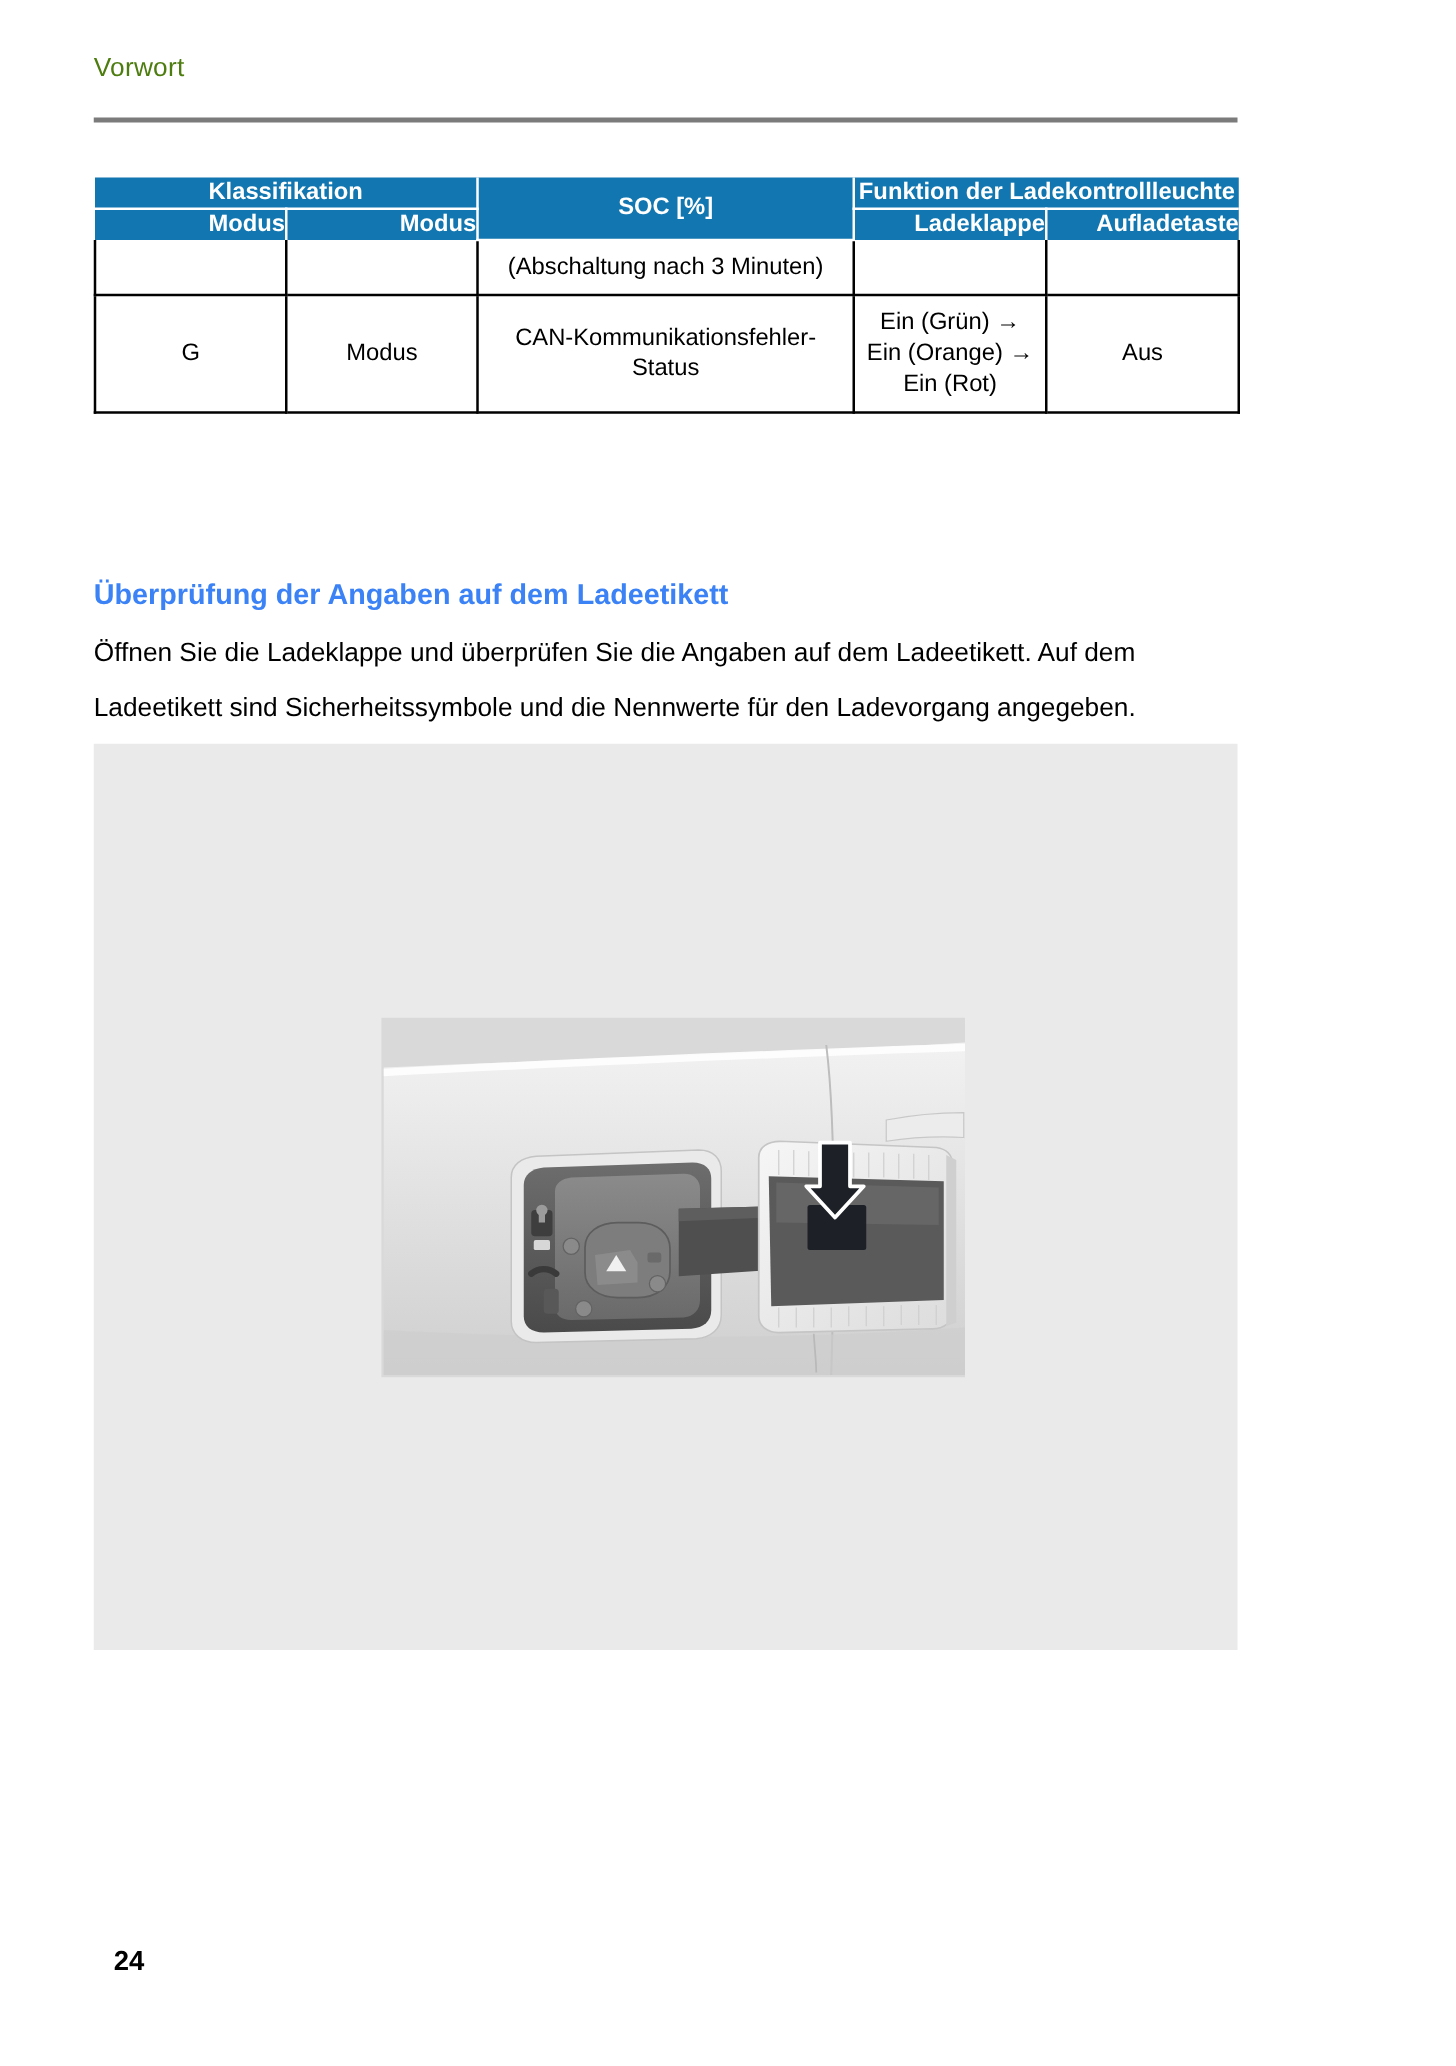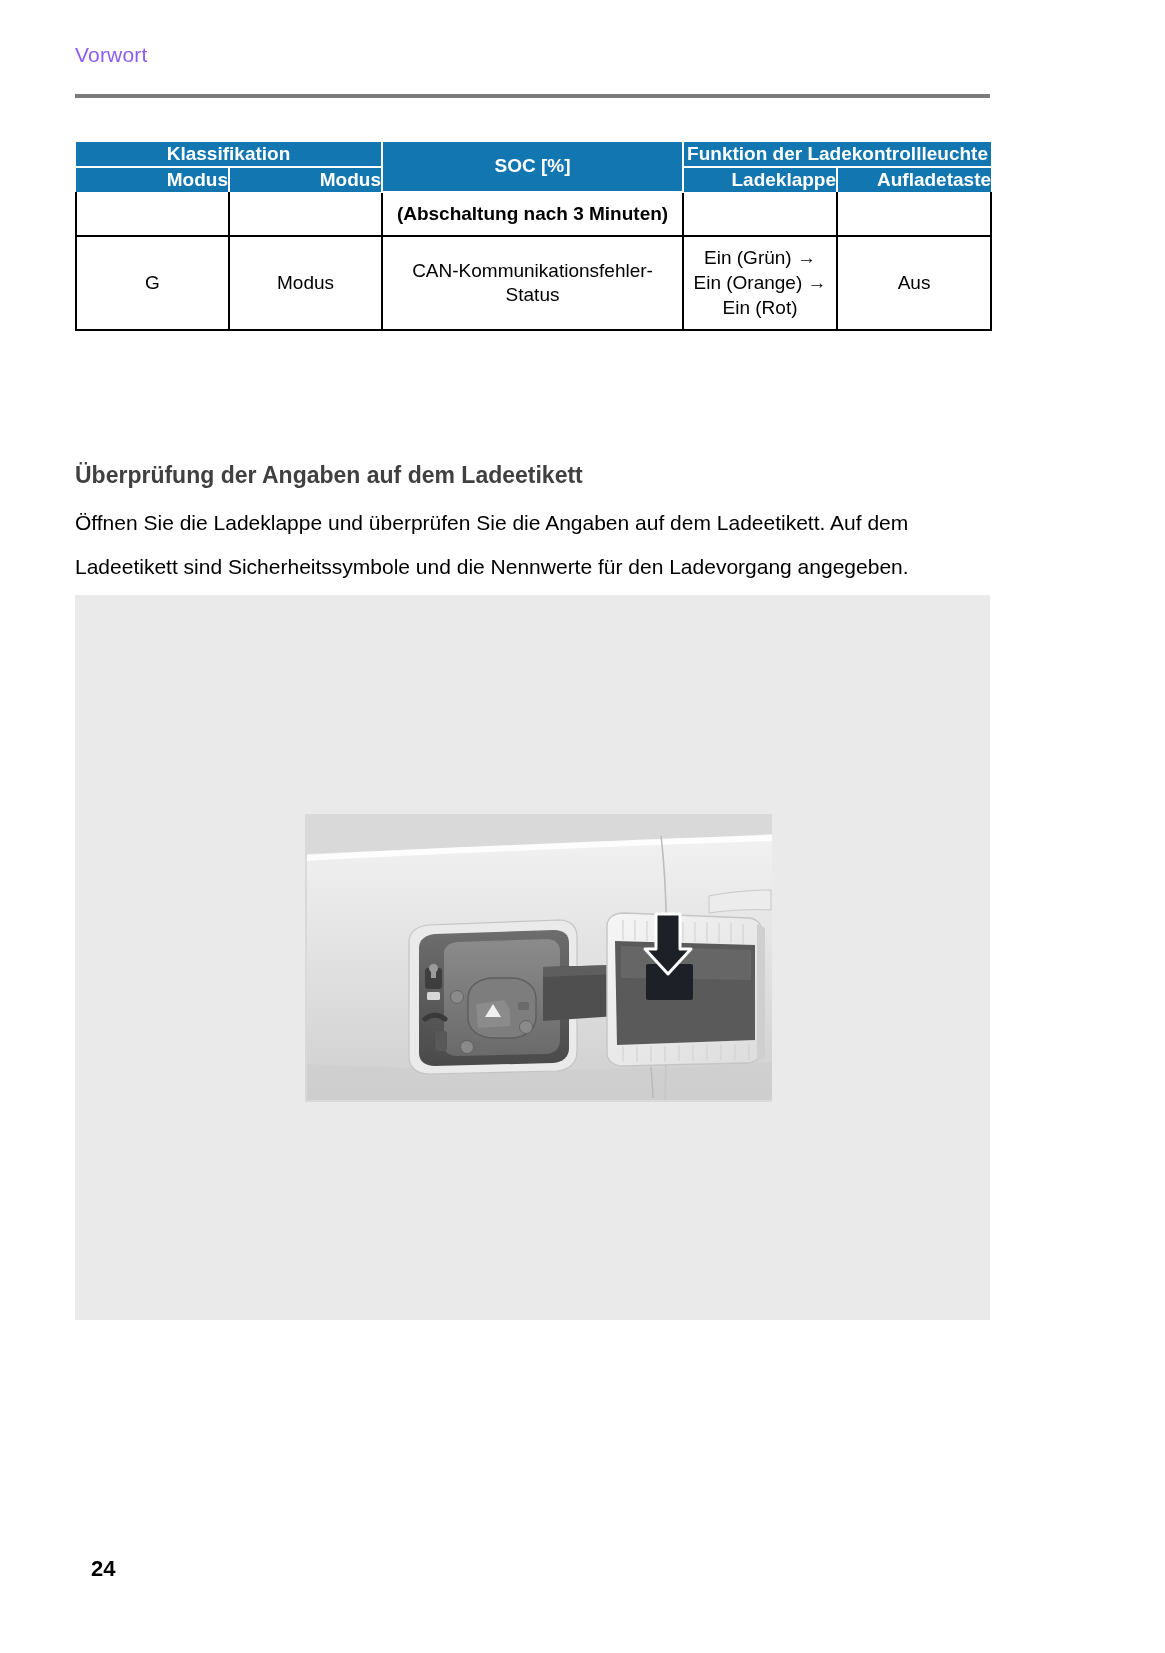--- a/index.html
+++ b/index.html
@@ -22,21 +22,21 @@
     width: 1165px;
     height: 1653px;
   }
 
   
   .running-header {
     position: absolute;
     left: 75px;
     top: 44px;
     font-size: 21px;
-    color: #8b5cf6;
+    color: #4d7c0f;
     letter-spacing: 0.2px;
     line-height: 1;
   }
   .header-rule {
     position: absolute;
     left: 75px;
     top: 94px;
     width: 915px;
     height: 4px;
     background: #7b7b7b;
@@ -80,39 +80,38 @@
     font-size: 19px;
     text-align: center;
     vertical-align: middle;
     line-height: 1.3;
     padding: 9px 6px;
     color: #000000;
     background: #ffffff;
   }
   .data-table tr.row-first td.cell {
     border-top: none;
-    font-weight: bold;
   }
 
   
   col.c-modus   { width: 153px; }
   col.c-status  { width: 153px; }
   col.c-soc     { width: 301px; }
   col.c-lade    { width: 154px; }
   col.c-auf     { width: 154px; }
 
   
   .section-heading {
     position: absolute;
     left: 75px;
     top: 462px;
     font-size: 23px;
     font-weight: bold;
     line-height: 1.2;
-    color: #404040;
+    color: #3b82f6;
   }
   .body-copy {
     position: absolute;
     left: 75px;
     top: 501px;
     width: 930px;
     font-size: 21px;
     line-height: 44px;
     color: #000000;
   }

